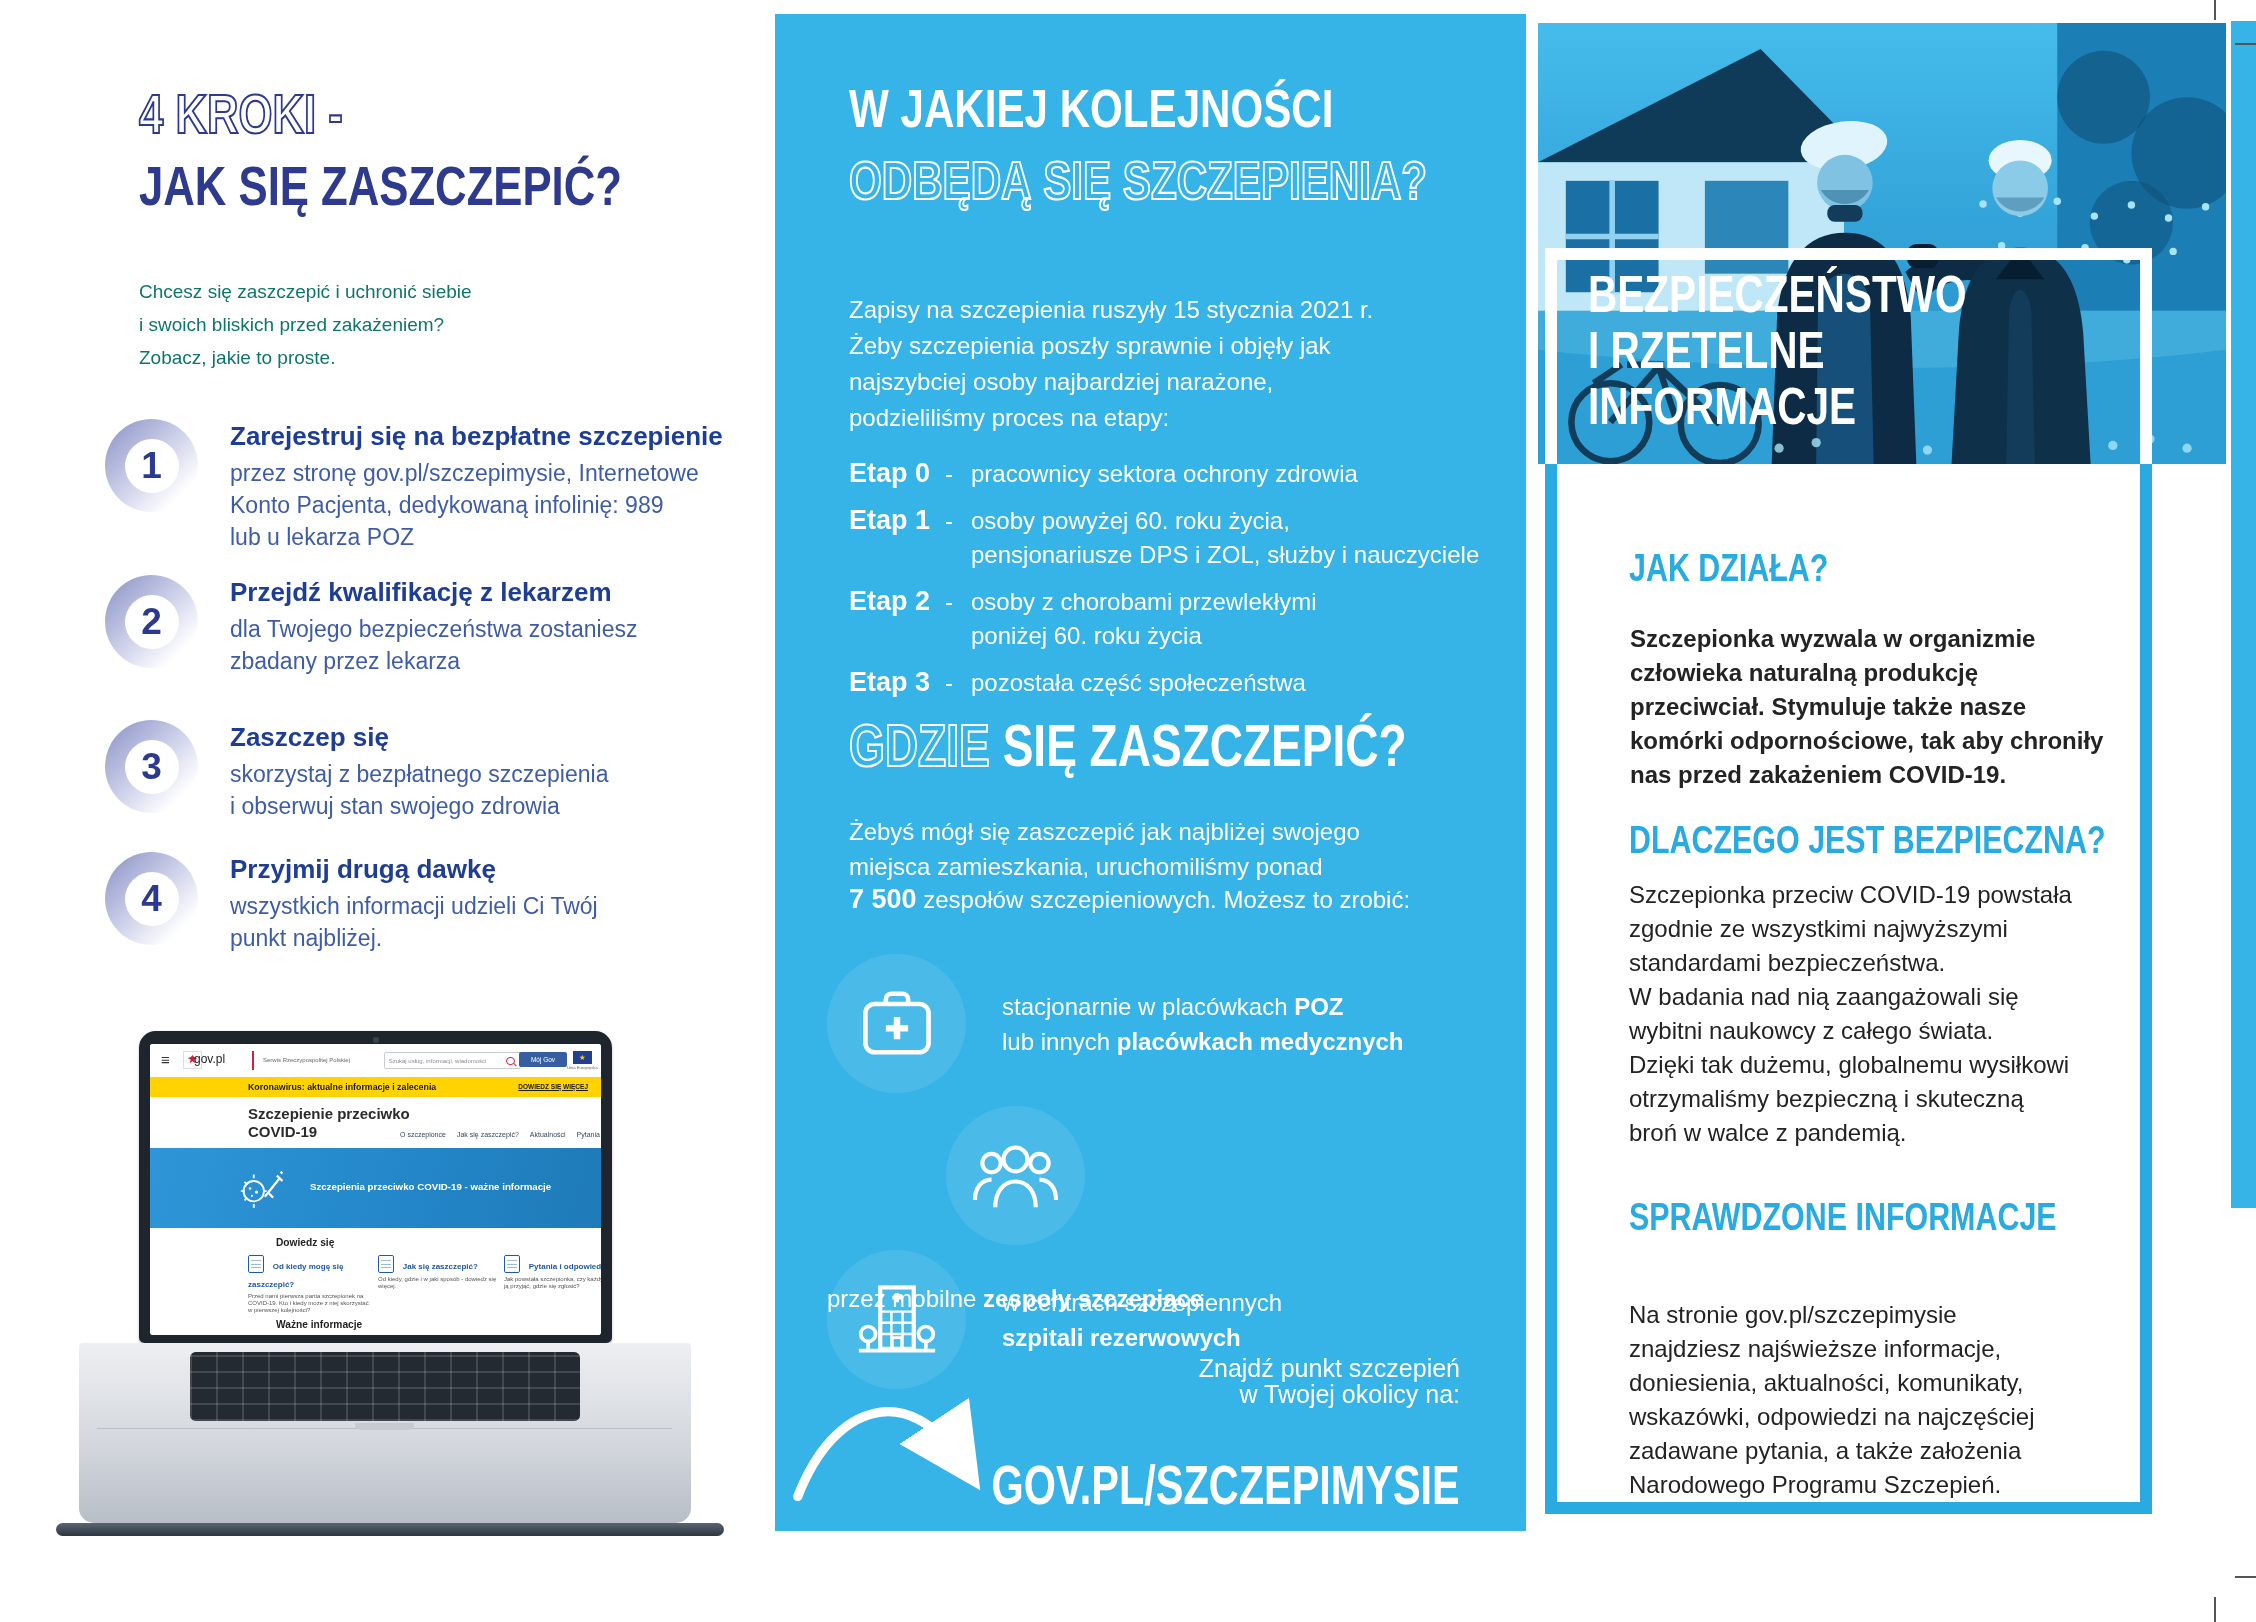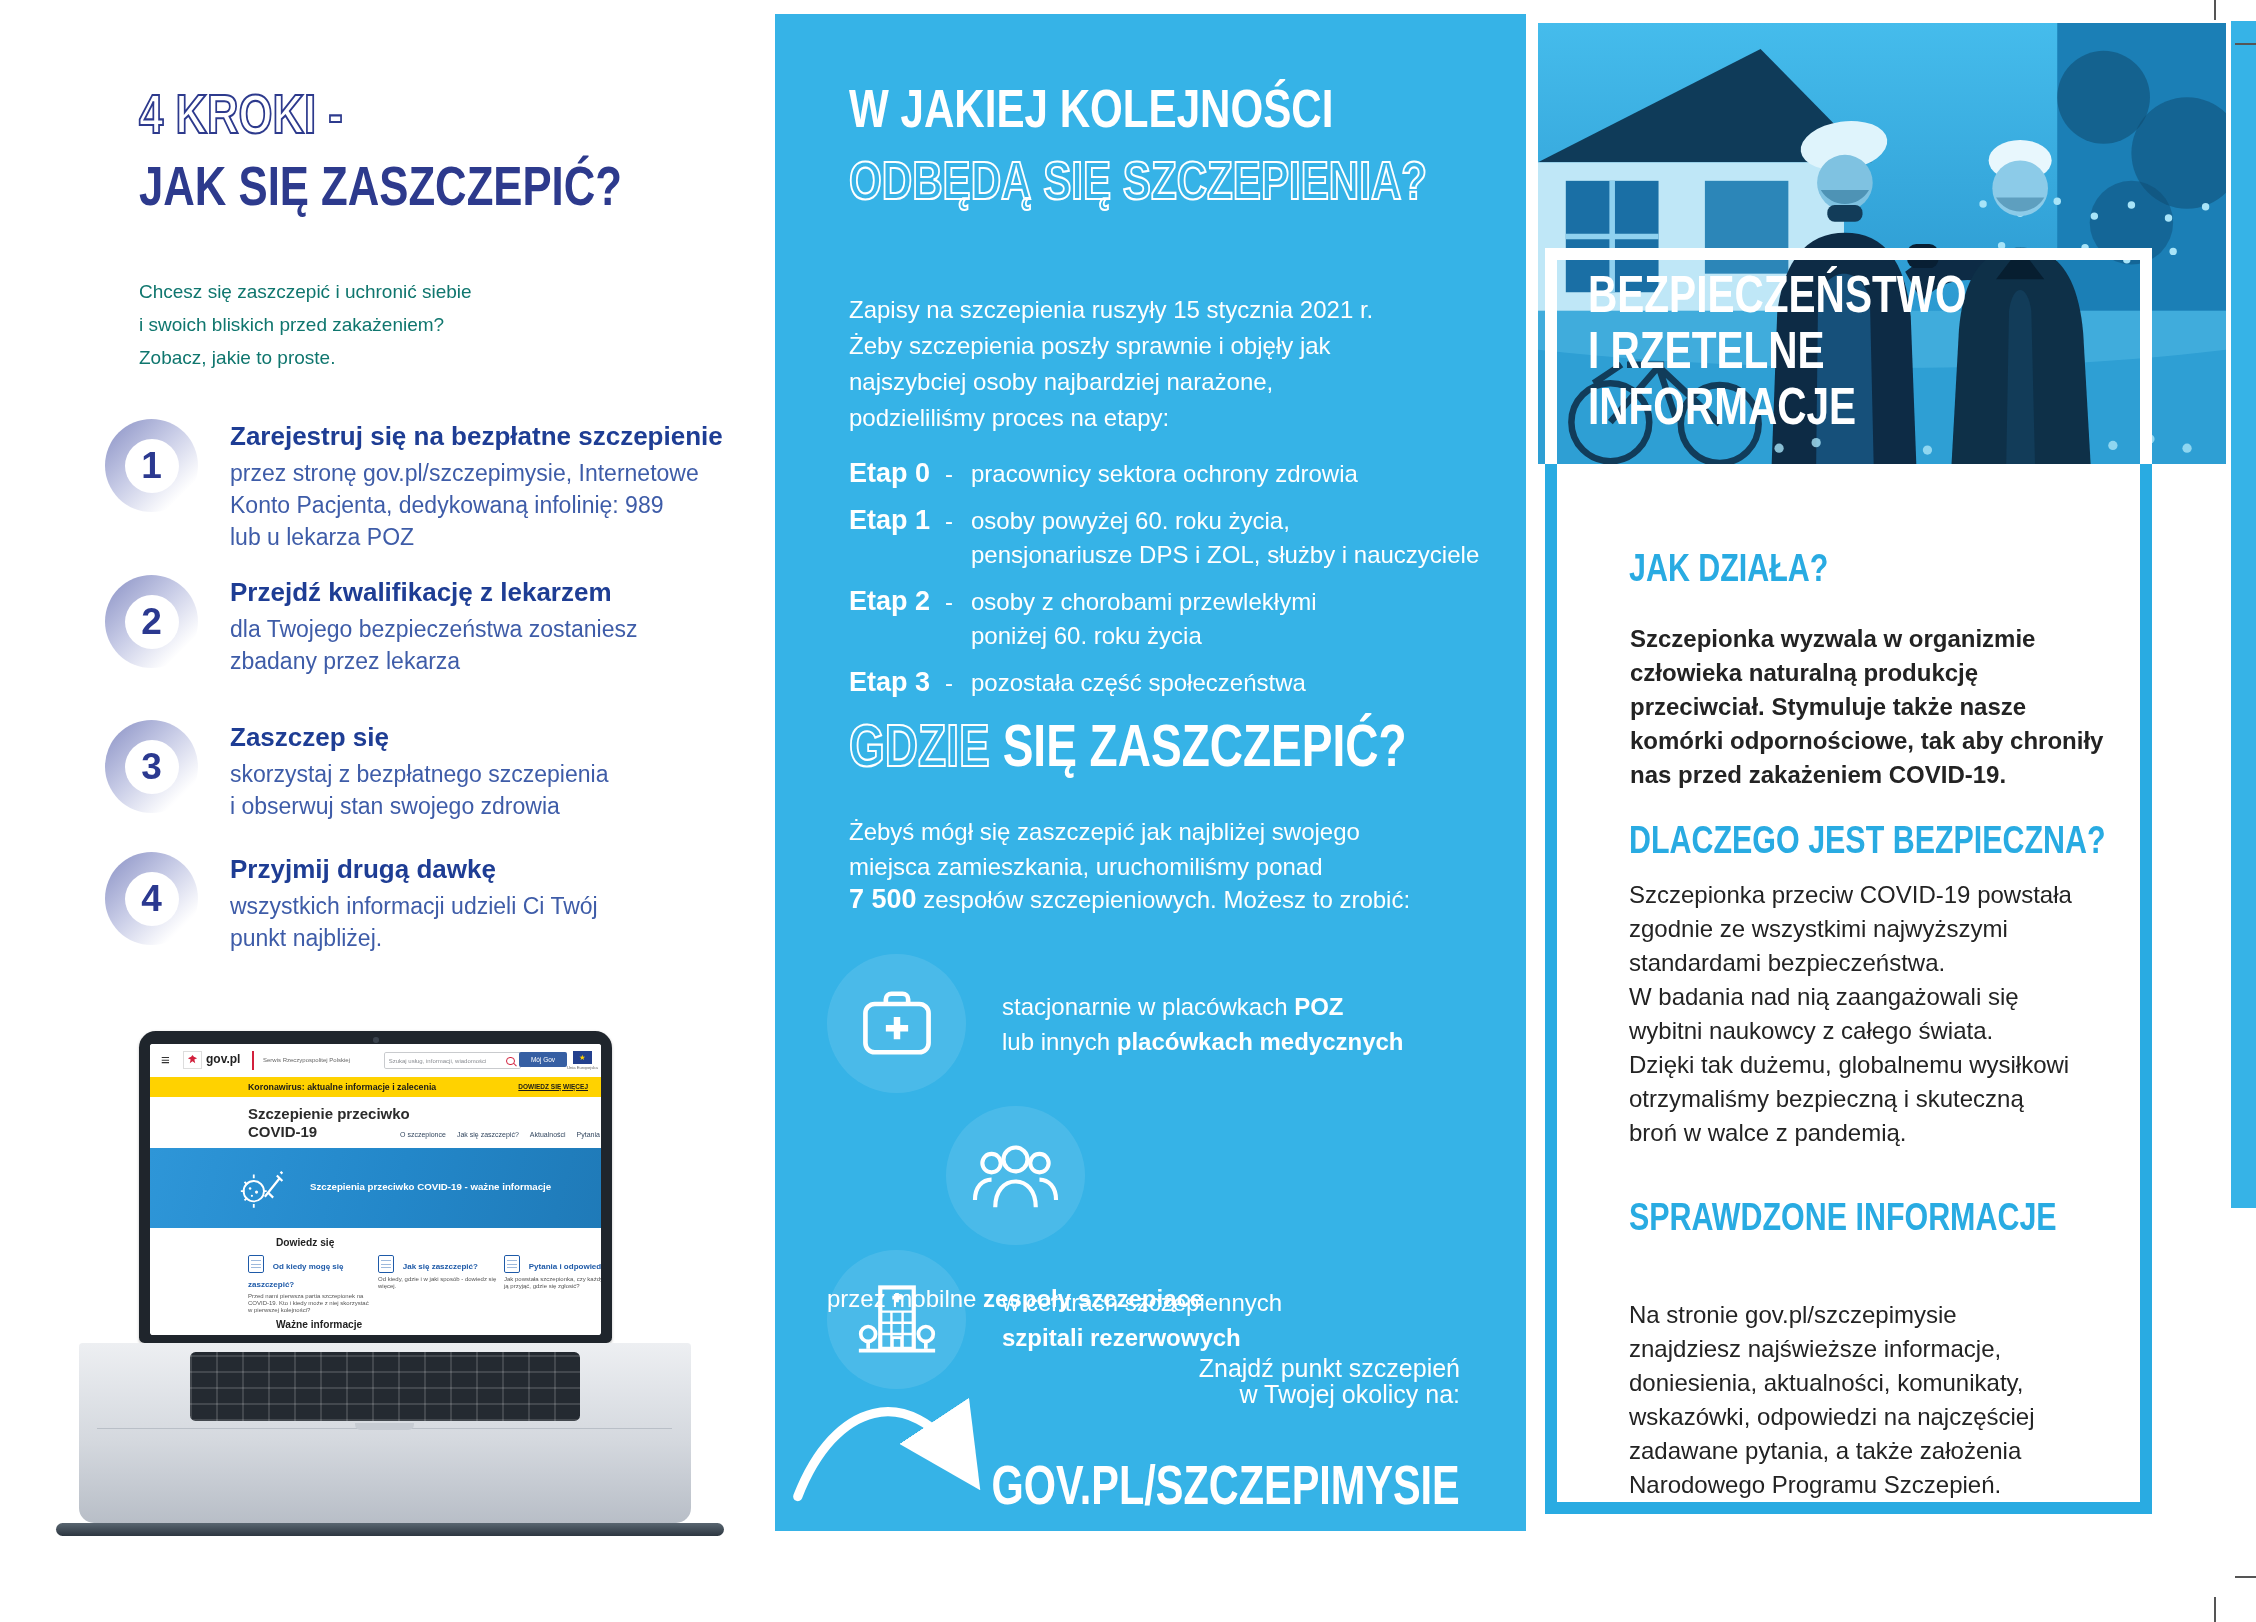--- a/index.html
+++ b/index.html
@@ -28,21 +28,21 @@
 
   
   .lap-screen{left:139px;top:1031px;width:473px;height:312px;background:#1F252C;
     border-radius:16.7px 16.7px 5.6px 5.6px;box-shadow:0 1.9px 2.8px rgba(0,0,0,.25);}
   .lap-cam{left:373px;top:1037px;width:5.6px;height:5.6px;border-radius:50%;background:#3a424c;}
   .site{left:150px;top:1044px;width:451px;height:291px;background:#fff;border-radius:2.8px;overflow:hidden;font-family:"Liberation Sans",sans-serif;}
   .site-header{position:absolute;left:0;top:0;width:100%;height:33px;background:#fff;border-bottom:0.9px solid #e4e4e4;}
   .burger{position:absolute;left:11px;top:6.5px;font-size:15px;color:#333;}
   .eagle{position:absolute;left:33px;top:6.5px;width:16.7px;height:16.7px;background:#fff;border:0.9px solid #ddd;display:flex;align-items:center;justify-content:center;}
   .eagle svg{display:block;}
-  .govpl{position:absolute;left:56px;top:8.3px;font-size:12px;color:#222;font-weight:bold;}
+  .govpl{position:absolute;left:44px;top:8.3px;font-size:12px;color:#222;font-weight:normal;}
   .hdiv{position:absolute;left:102px;top:7.4px;width:1.9px;height:18.6px;background:#D2203C;}
   .serwis{position:absolute;left:113px;top:13px;font-size:6px;color:#666;}
   .search{position:absolute;left:234px;top:8.3px;width:128px;height:15px;border:0.9px solid #c9cbce;border-radius:1.9px;
     font-size:6px;color:#8a8d92;display:flex;align-items:center;padding:0 3.7px;justify-content:space-between;}
   .mag{width:6.5px;height:6.5px;border:1.3px solid #D2203C;border-radius:50%;position:relative;margin-right:1.9px;}
   .mag::after{content:"";position:absolute;width:3.7px;height:1.3px;background:#D2203C;transform:rotate(45deg);right:-2.8px;bottom:-0.9px;}
   .mojgov{position:absolute;left:369px;top:8.3px;width:48px;height:15px;background:#365FA3;color:#fff;font-size:6.5px;
     display:flex;align-items:center;justify-content:center;border-radius:1.9px;}
   .eu{position:absolute;left:423px;top:6.5px;width:18.6px;height:13px;background:#23408E;color:#FFD200;font-size:7.4px;
     display:flex;align-items:center;justify-content:center;}

